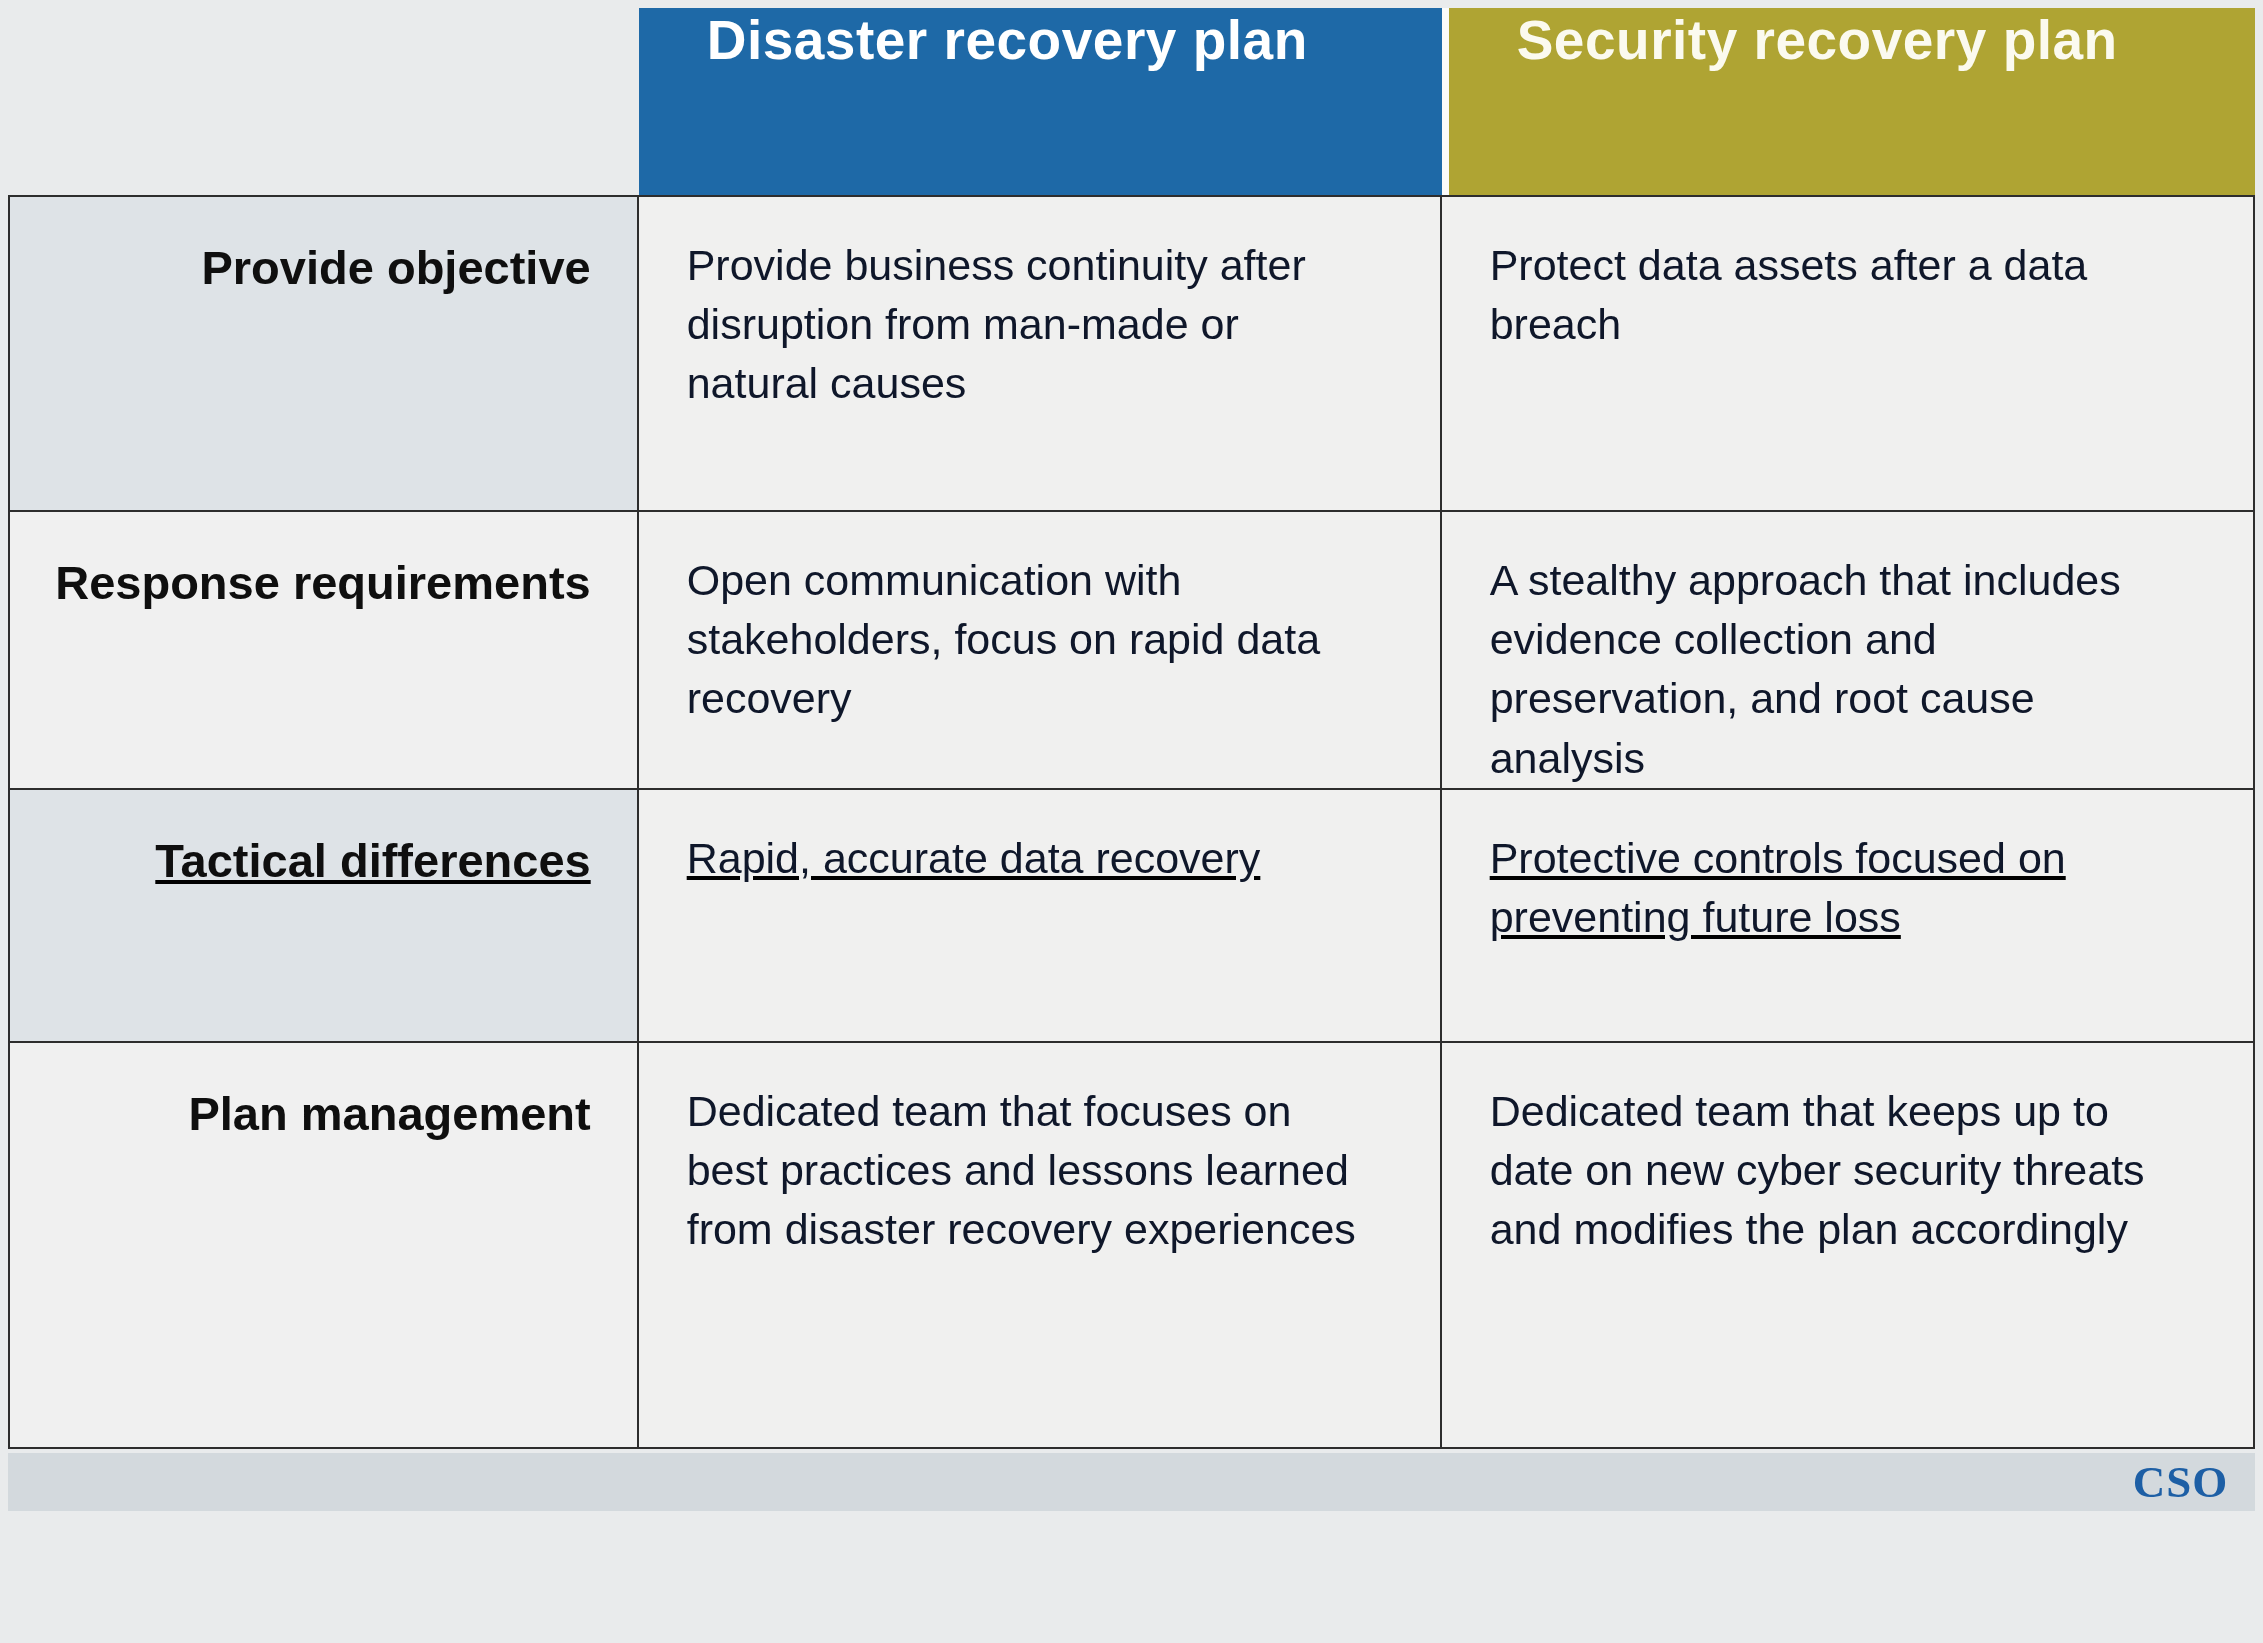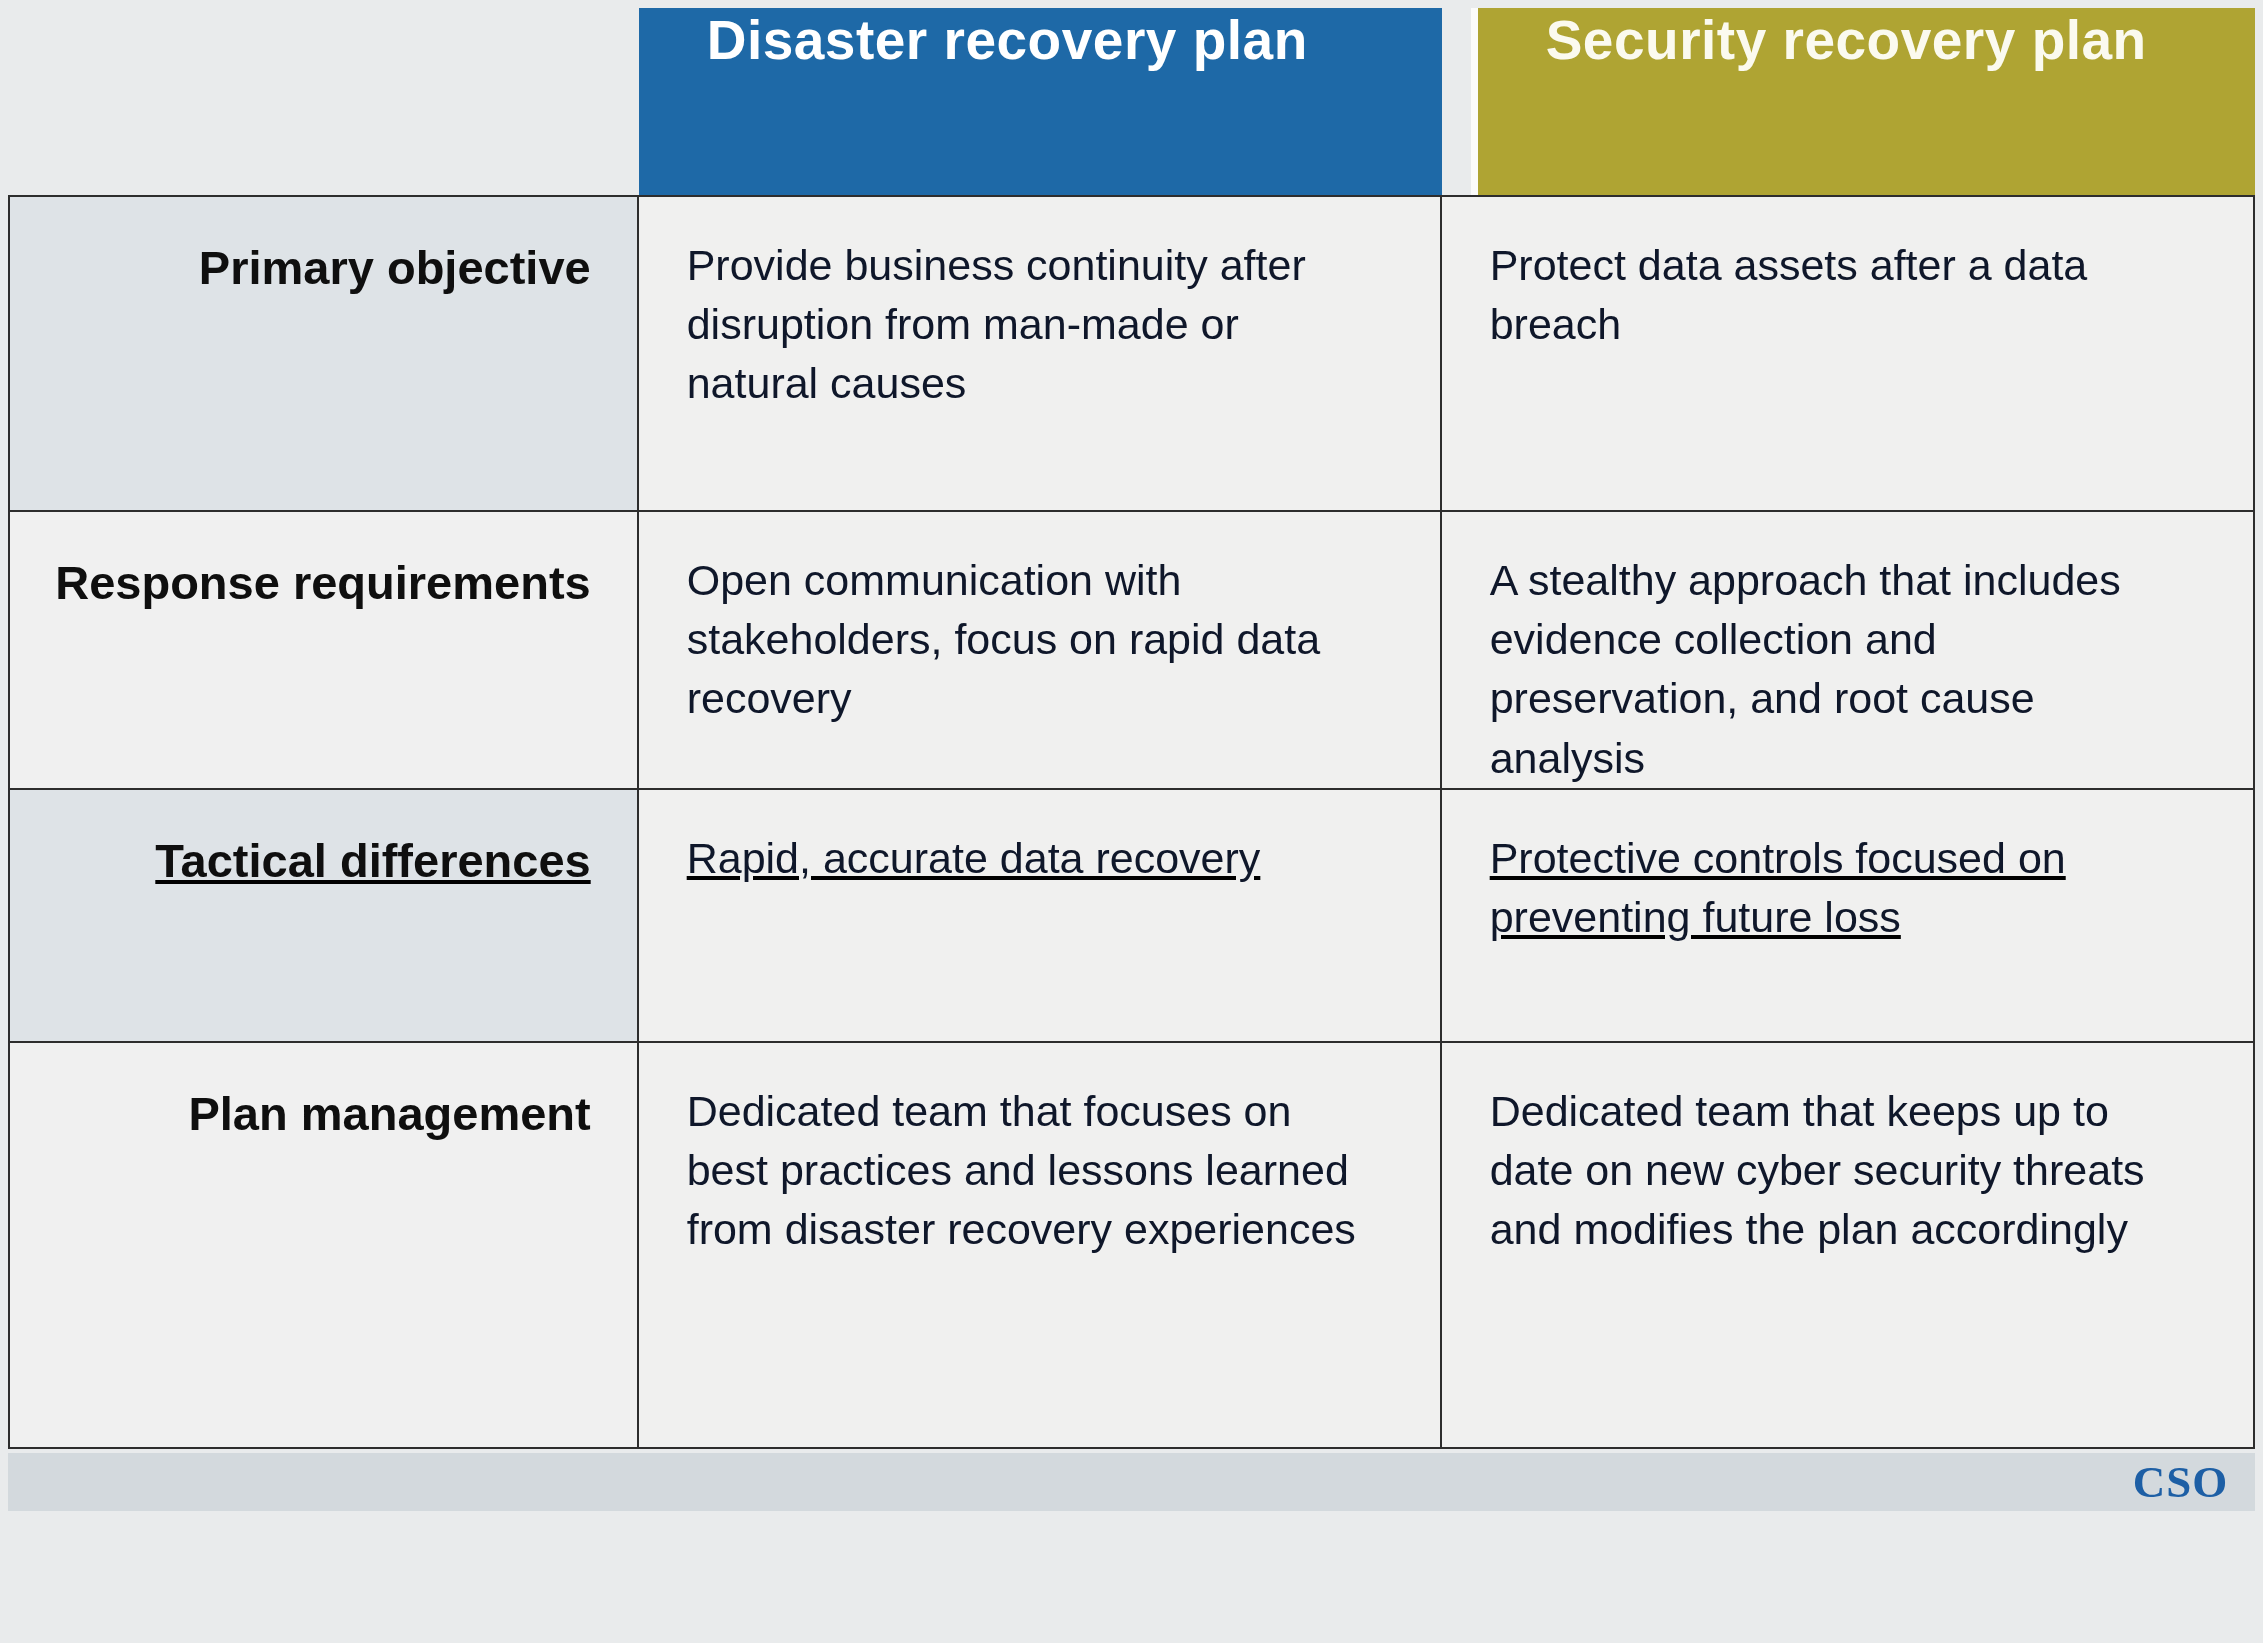--- a/index.html
+++ b/index.html
@@ -37,21 +37,20 @@
   .hdr-disaster {
     background: #1e69a7;
     color: #ffffff;
     padding-left: 68px;
   }
   .hdr-security {
     background: #afa433;
     color: #fbfaef;
     padding-left: 68px;
     border-left: 7.7px solid #fbfbfa;
-    margin-left: 29px;
   }
 
   
   .tbody {
     border: 2.9px solid #2d2d2d;
     background: #f0f0ef;
   }
   .row {
     display: grid;
     grid-template-columns: 629px 803px 1fr;
@@ -118,21 +117,21 @@
         <span>Disaster recovery plan</span>
       </div>
       <div class="hdr hdr-security">
         <span>Security recovery plan</span>
       </div>
     </div>
 
     <div class="tbody">
 
       <div class="row">
-        <div class="label-cell">Primary objective</div>
+        <div class="label-cell">Provide objective</div>
         <div class="cell disaster">Provide business continuity after disruption from man-made or natural causes</div>
         <div class="cell security">Protect data assets after a data breach</div>
       </div>
 
       <div class="row">
         <div class="label-cell">Response requirements</div>
         <div class="cell disaster">Open communication with stakeholders, focus on rapid data recovery</div>
         <div class="cell security">A stealthy approach that includes evidence collection and preservation, and root cause analysis</div>
       </div>
 

